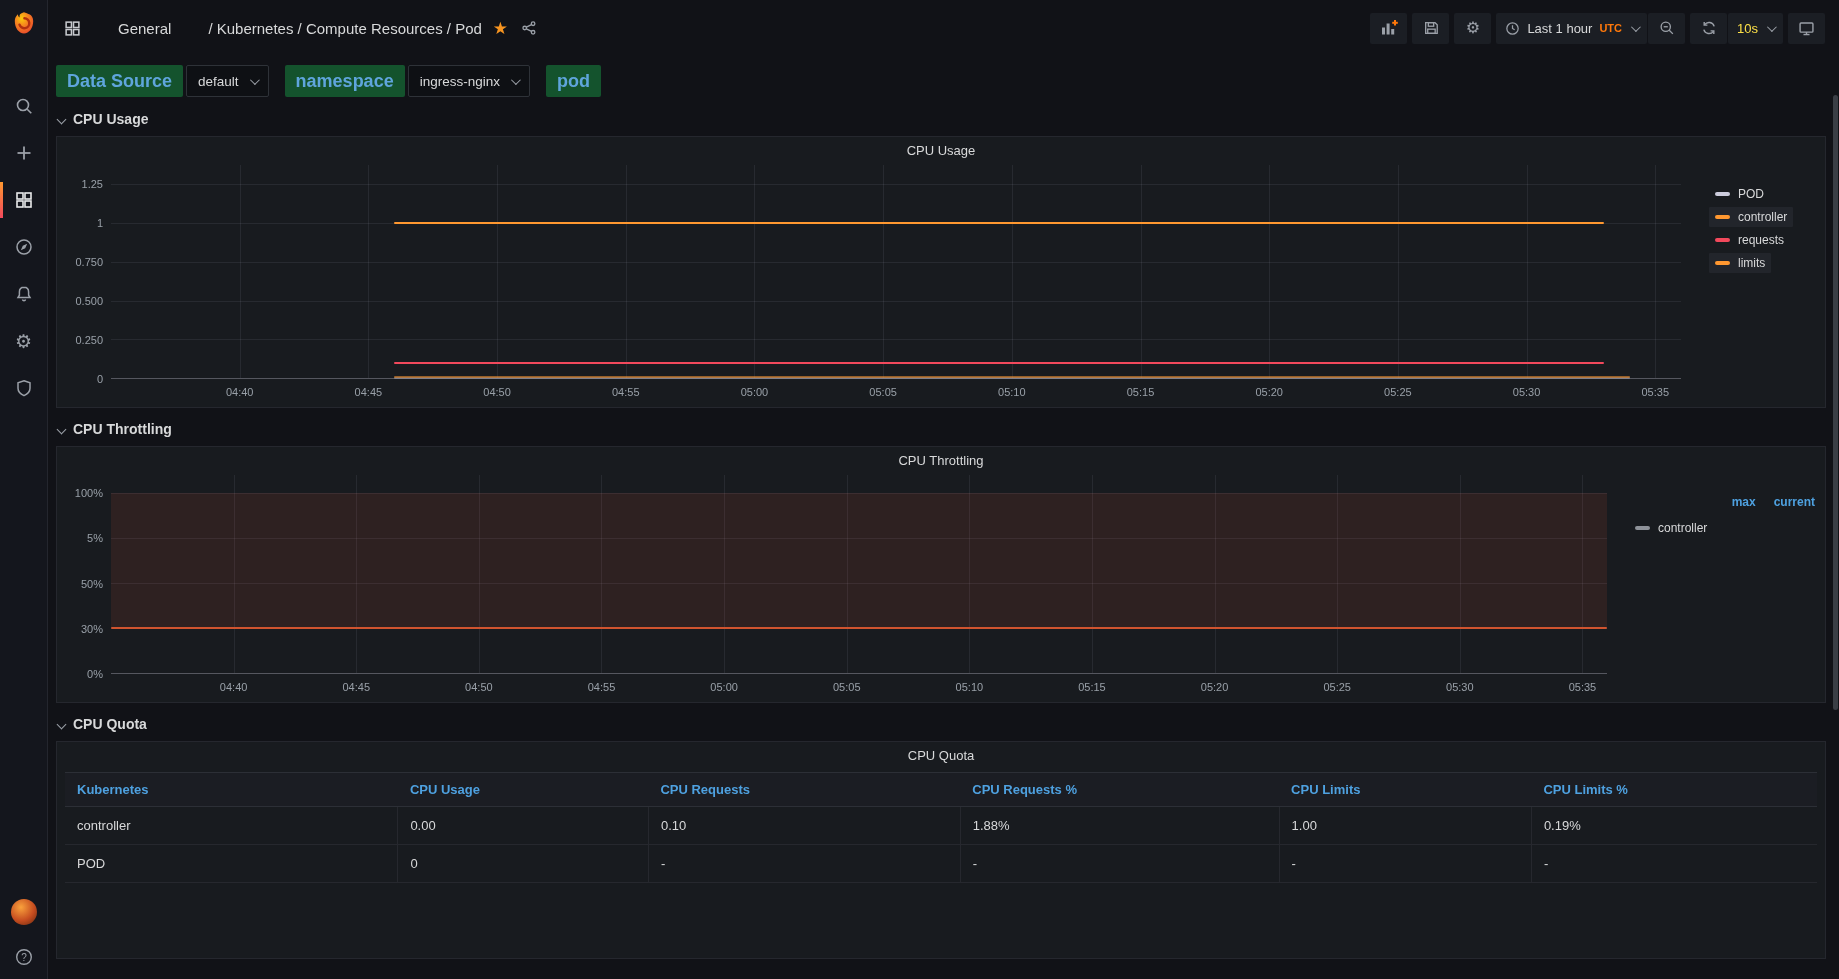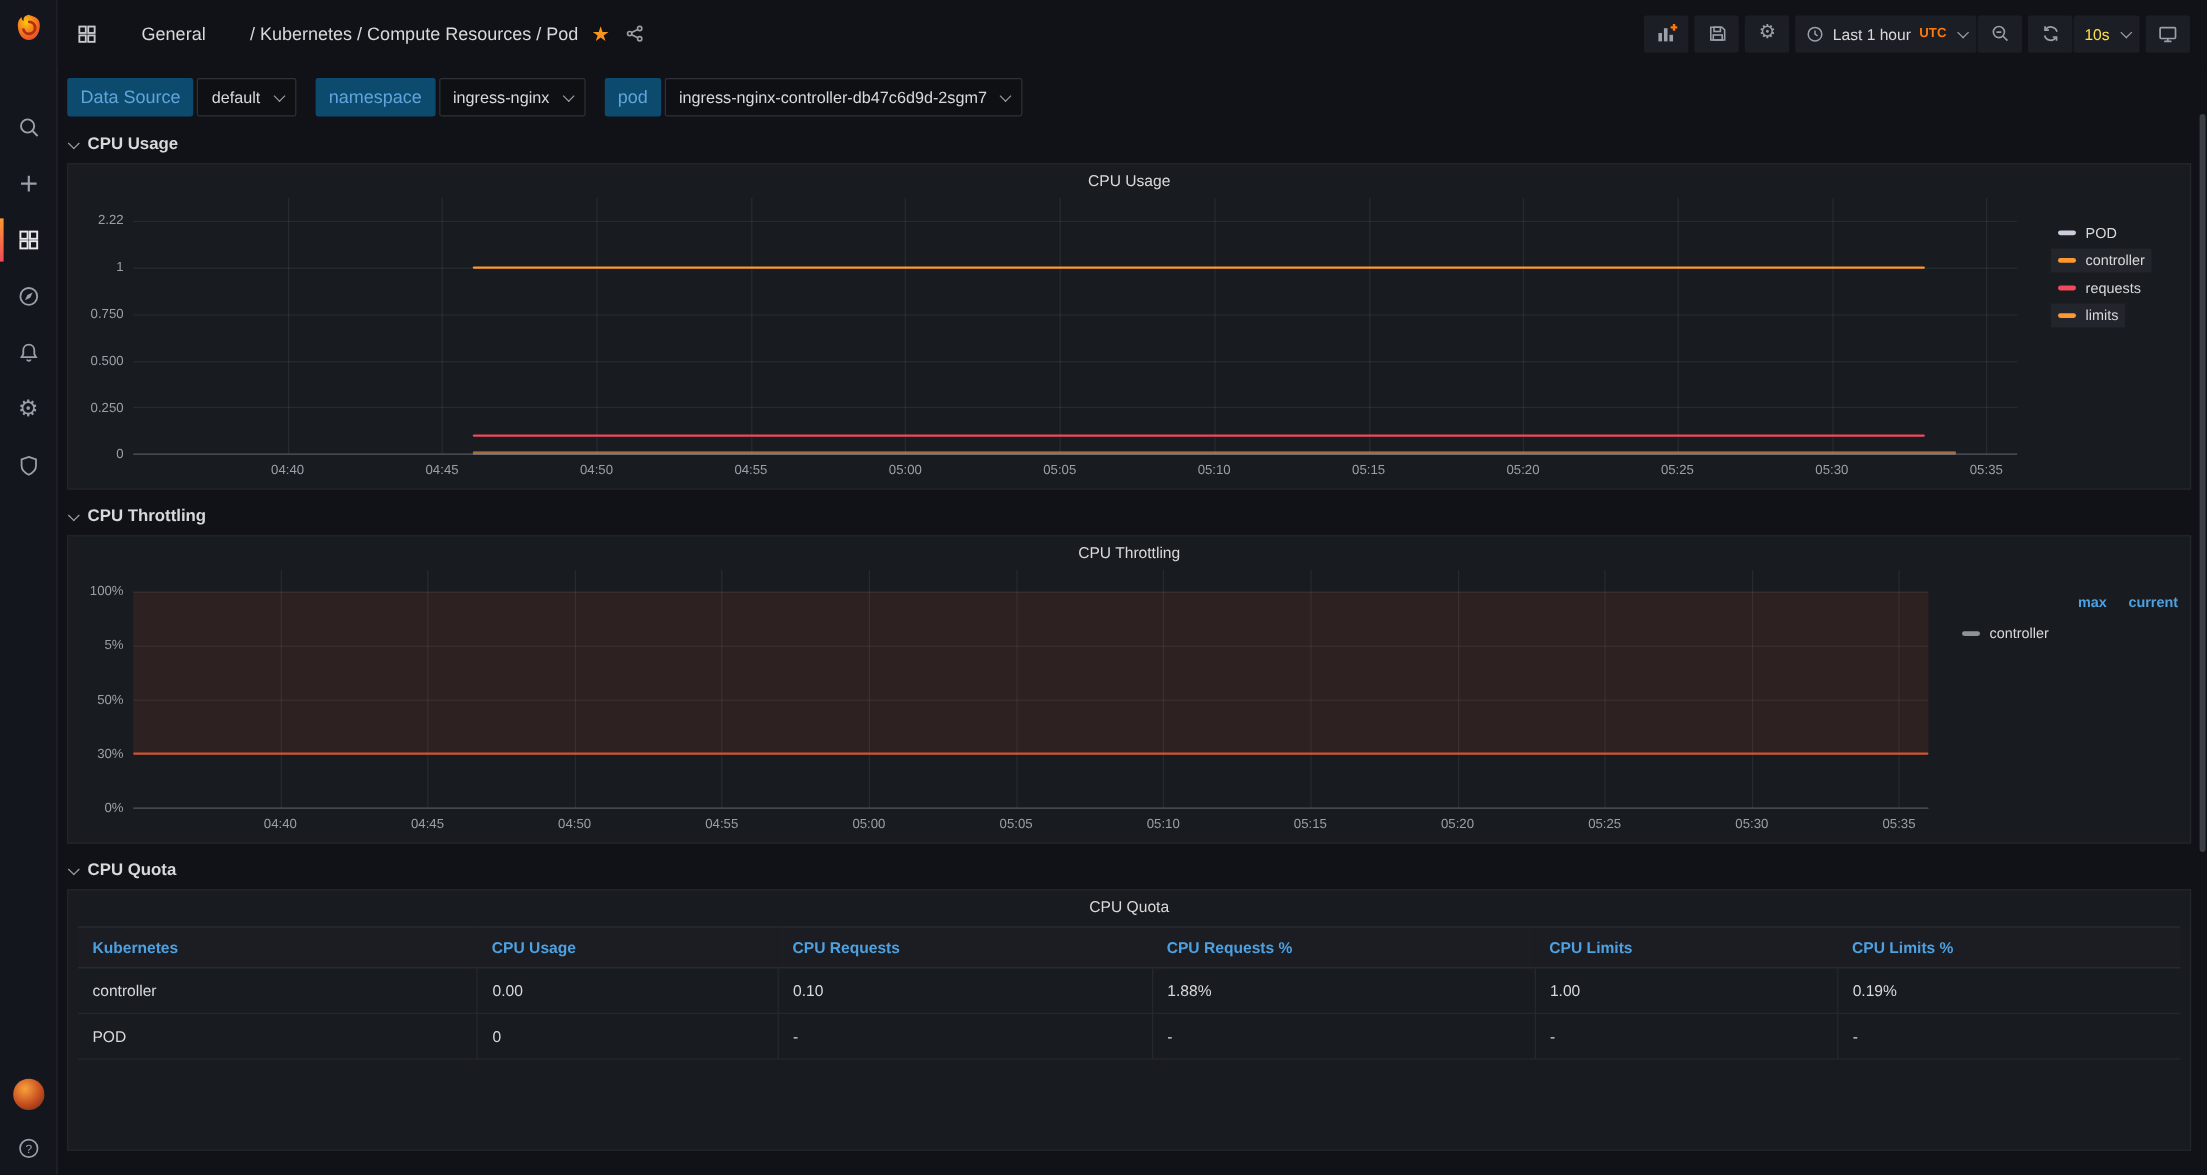--- a/index.html
+++ b/index.html
@@ -28,21 +28,21 @@
   .nbtn{height:31px;min-width:37px;background:#1B1E24;border:none;border-radius:2px;display:flex;align-items:center;justify-content:center;color:#9BA0A8;gap:7px;padding:0 9px;font-size:13px;cursor:pointer;font-family:inherit;}
   .btn-group{display:flex;gap:1px;}
   .tp-label{color:#D8D9DA;}
   .utc{color:#FF780A;font-size:11px;font-weight:700;text-align:center;}
   .ival{color:#fde047;}
   .chev{display:inline-block;width:6px;height:6px;border-right:1.5px solid #9BA0A8;border-bottom:1.5px solid #9BA0A8;transform:rotate(45deg) translateY(-2px);margin-left:2px;}
   
   .content{flex:1;padding:0 13px 0 8px;min-width:0;}
   .filters{display:flex;align-items:center;gap:16px;margin-top:8px;height:34px;}
   .fgroup{display:flex;align-items:stretch;gap:3px;height:32px;}
-  .chip-label{background:#0c4a6e;color:#5FA5DC;font-weight:400;font-size:15px;display:flex;align-items:center;padding:0 11px;border-radius:2px;}
+  .chip-label{background:#14532d;color:#5FA5DC;font-weight:700;font-size:18px;display:flex;align-items:center;padding:0 11px;border-radius:2px;}
   .chip-value{background:#0E1014;border:1px solid #2E3238;border-radius:2px;color:#D8D9DA;font-size:13.5px;display:flex;align-items:center;gap:9px;padding:0 11px;cursor:pointer;font-family:inherit;}
   .section-head{display:flex;align-items:center;gap:8px;margin:10px 0 6px 2px;height:22px;font-size:14px;font-weight:700;color:#D8D9DA;cursor:pointer;}
   .section-head .chev{margin-left:0;transform:rotate(45deg);}
   .panel{background:#181B1F;border:1px solid #25272E;box-sizing:border-box;display:flex;flex-direction:column;}
   .panel-usage{height:272px;}
   .panel-throttling{height:257px;}
   .panel-quota{height:218px;}
   .panel-title{height:28px;line-height:28px;text-align:center;font-size:13px;font-weight:500;color:#D8D9DA;flex:0 0 28px;cursor:pointer;}
   .chart{flex:1;display:flex;padding:0 0 4px 6px;min-height:0;}
   .yaxis{width:48px;display:flex;flex-direction:column;flex:0 0 48px;}
@@ -243,43 +243,39 @@
         </div>
         <div class="fgroup">
           <span class="chip-label">namespace</span>
           <button class="chip-value">
             <span>ingress-nginx</span>
             <span class="chev"></span>
           </button>
         </div>
         <div class="fgroup">
           <span class="chip-label">pod</span>
-          <button class="chip-value">
-            <span>ingress-nginx-controller-db47c6d9d-2sgm7</span>
-            <span class="chev"></span>
-          </button>
         </div>
       </div>
 
       <div class="section-head">
         <span class="chev"></span>
         <span>CPU Usage</span>
       </div>
 
       <section class="panel panel-usage">
         <div class="panel-title">CPU Usage</div>
         <div class="chart">
           <div class="yaxis">
               <div class="ylabels">
                 <div class="ylab" style="top:100%">0</div>
                 <div class="ylab" style="top:81.81818181818181%">0.250</div>
                 <div class="ylab" style="top:63.63636363636363%">0.500</div>
                 <div class="ylab" style="top:45.45454545454546%">0.750</div>
                 <div class="ylab" style="top:27.27272727272727%">1</div>
-                <div class="ylab" style="top:9.090909090909093%">2.22</div>
+                <div class="ylab" style="top:9.090909090909093%">1.25</div>
               </div>
               <div class="ycorner"></div>
             </div>
           <div class="plotcol">
               <div class="plot">
                 <div class="gl-h" style="top:100%"></div>
                 <div class="gl-h" style="top:81.81818181818181%"></div>
                 <div class="gl-h" style="top:63.63636363636363%"></div>
                 <div class="gl-h" style="top:45.45454545454546%"></div>
                 <div class="gl-h" style="top:27.27272727272727%"></div>

